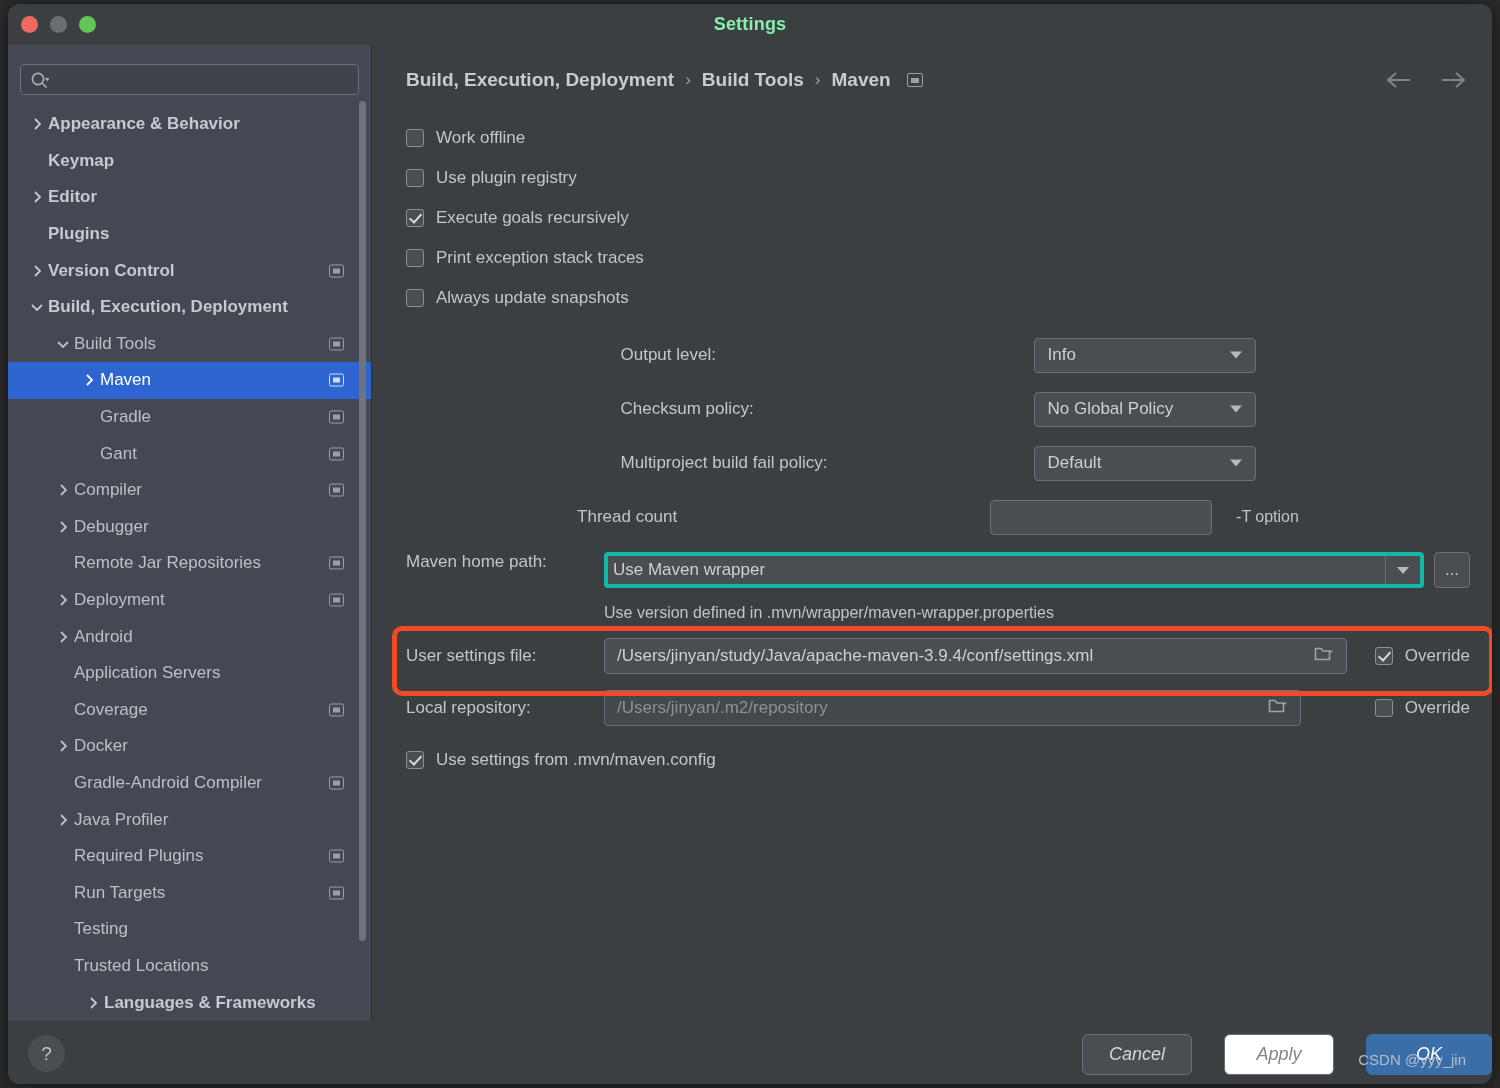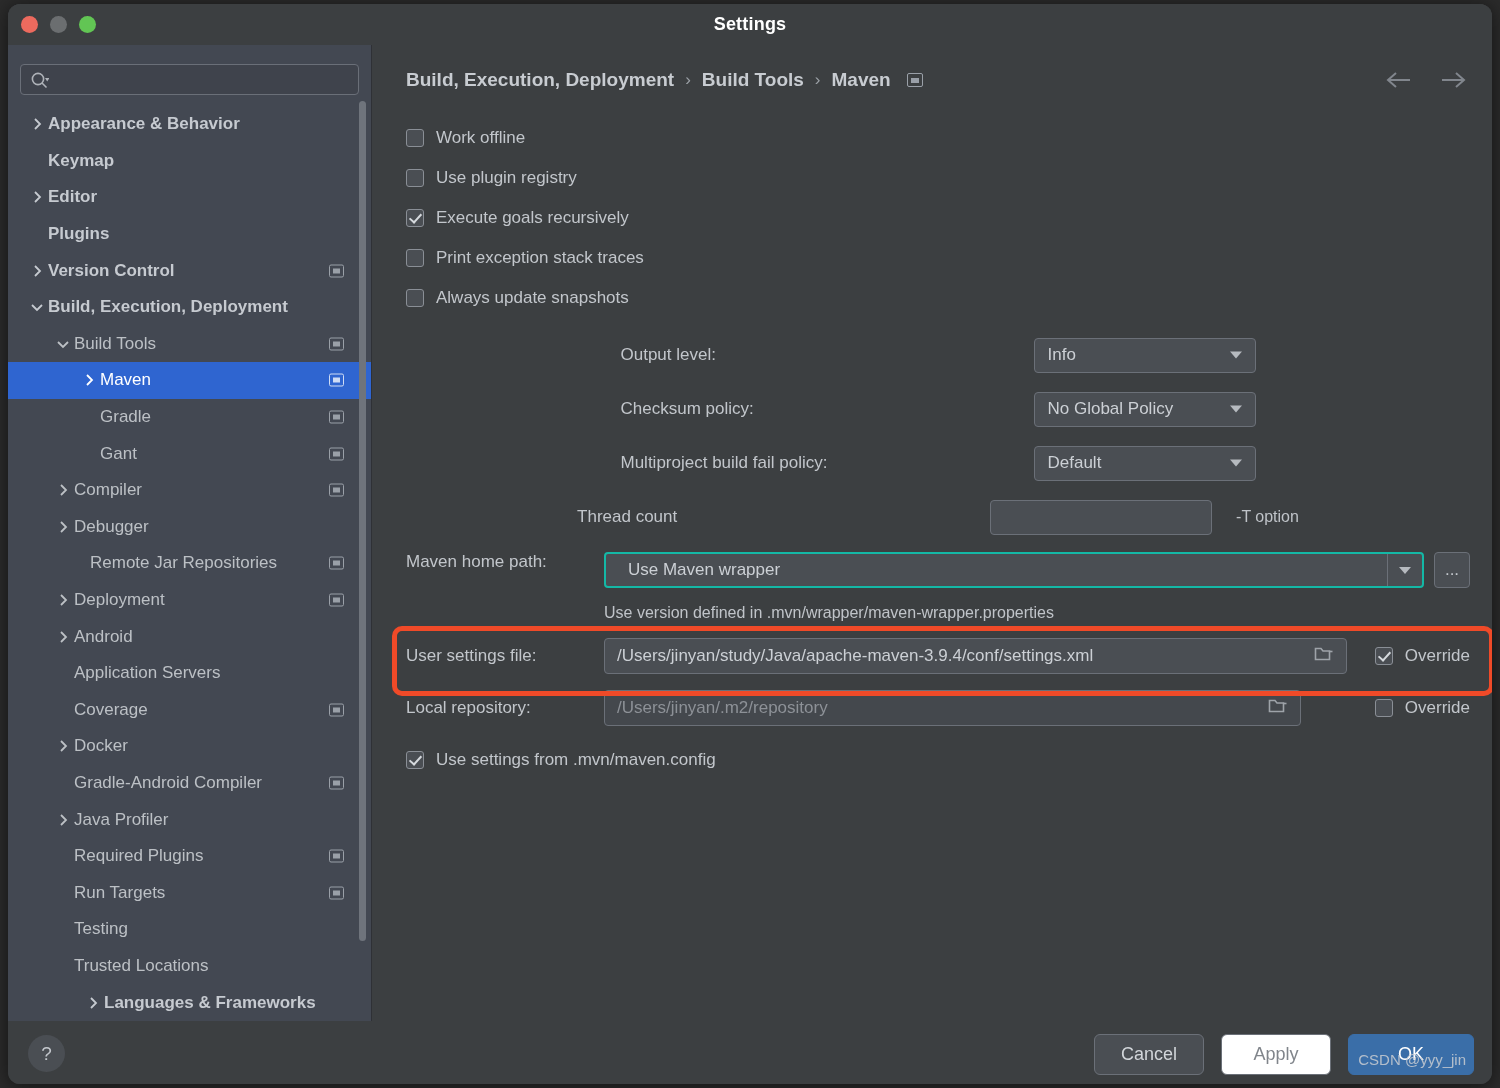--- a/index.html
+++ b/index.html
@@ -47,21 +47,21 @@
   }
   .light.red    { background: #ec6a5e; }
   .light.yellow { background: #6b6e70; }
   .light.green  { background: #62c554; }
   .title-text {
     position: absolute;
     left: 0; top: 0;
     width: 100%;
     line-height: 41px;
     text-align: center;
-    color: #ffffff;
+    color: #86efac;
     font-size: 18px;
     font-weight: bold;
     letter-spacing: 0.2px;
   }
 
   
   .content {
     position: absolute;
     left: 0; top: 41px;
     width: 100%;
@@ -297,28 +297,28 @@
   }
 
   
   .mh-row { display: flex; align-items: flex-start; height: 50px; }
   .mh-label { color: #c2c6cb; font-size: 17px; width: 198px; flex: 0 0 auto; }
   .mh-combo {
     flex: 1 1 auto;
     height: 36px;
     box-sizing: border-box;
     background: #4a4e53;
-    border: 2px solid #14b8a6;
+    border: 4px solid #14b8a6;
     border-radius: 4px;
     position: relative;
     color: #ccd0d5;
     font-size: 17px;
     display: flex;
     align-items: center;
-    padding-left: 22px;
+    padding-left: 5px;
   }
   .mh-combo .drop {
     position: absolute;
     right: 0; top: 0;
     width: 34px; height: 100%;
     border-left: 1px solid #6b7078;
     display: flex;
     align-items: center;
     justify-content: center;
   }
@@ -403,23 +403,24 @@
     border-radius: 50%;
     background: #4a4e53;
     color: #c3c7cc;
     font-size: 19px;
     display: flex;
     align-items: center;
     justify-content: center;
   }
   .btn-group {
     position: absolute;
-    right: 18px; top: 13px;
-    display: flex;
-    gap: 17px;
+    right: 0; top: 13px;
+    display: flex;
+    gap: 32px;
+    font-style: italic;
   }
   .btn {
     height: 41px;
     min-width: 110px;
     padding: 0 22px;
     box-sizing: border-box;
     border-radius: 6px;
     font-size: 18px;
     display: flex;
     align-items: center;
@@ -567,21 +568,21 @@
             </span>
           </div>
           <div class="tree-row" style="padding-left: 44px;">
             <span class="chev">
               <svg width="16" height="16" viewBox="0 0 16 16">
                 <polyline points="6,3 11,8 6,13" fill="none" stroke="currentColor" stroke-width="1.8"></polyline>
               </svg>
             </span>
             <span class="tree-label">Debugger</span>
           </div>
-          <div class="tree-row" style="padding-left: 60px;">
+          <div class="tree-row" style="padding-left: 44px;">
             <span class="chev"></span>
             <span class="tree-label">Remote Jar Repositories</span>
             <span class="badge">
               <i></i>
             </span>
           </div>
           <div class="tree-row" style="padding-left: 44px;">
             <span class="chev">
               <svg width="16" height="16" viewBox="0 0 16 16">
                 <polyline points="6,3 11,8 6,13" fill="none" stroke="currentColor" stroke-width="1.8"></polyline>

